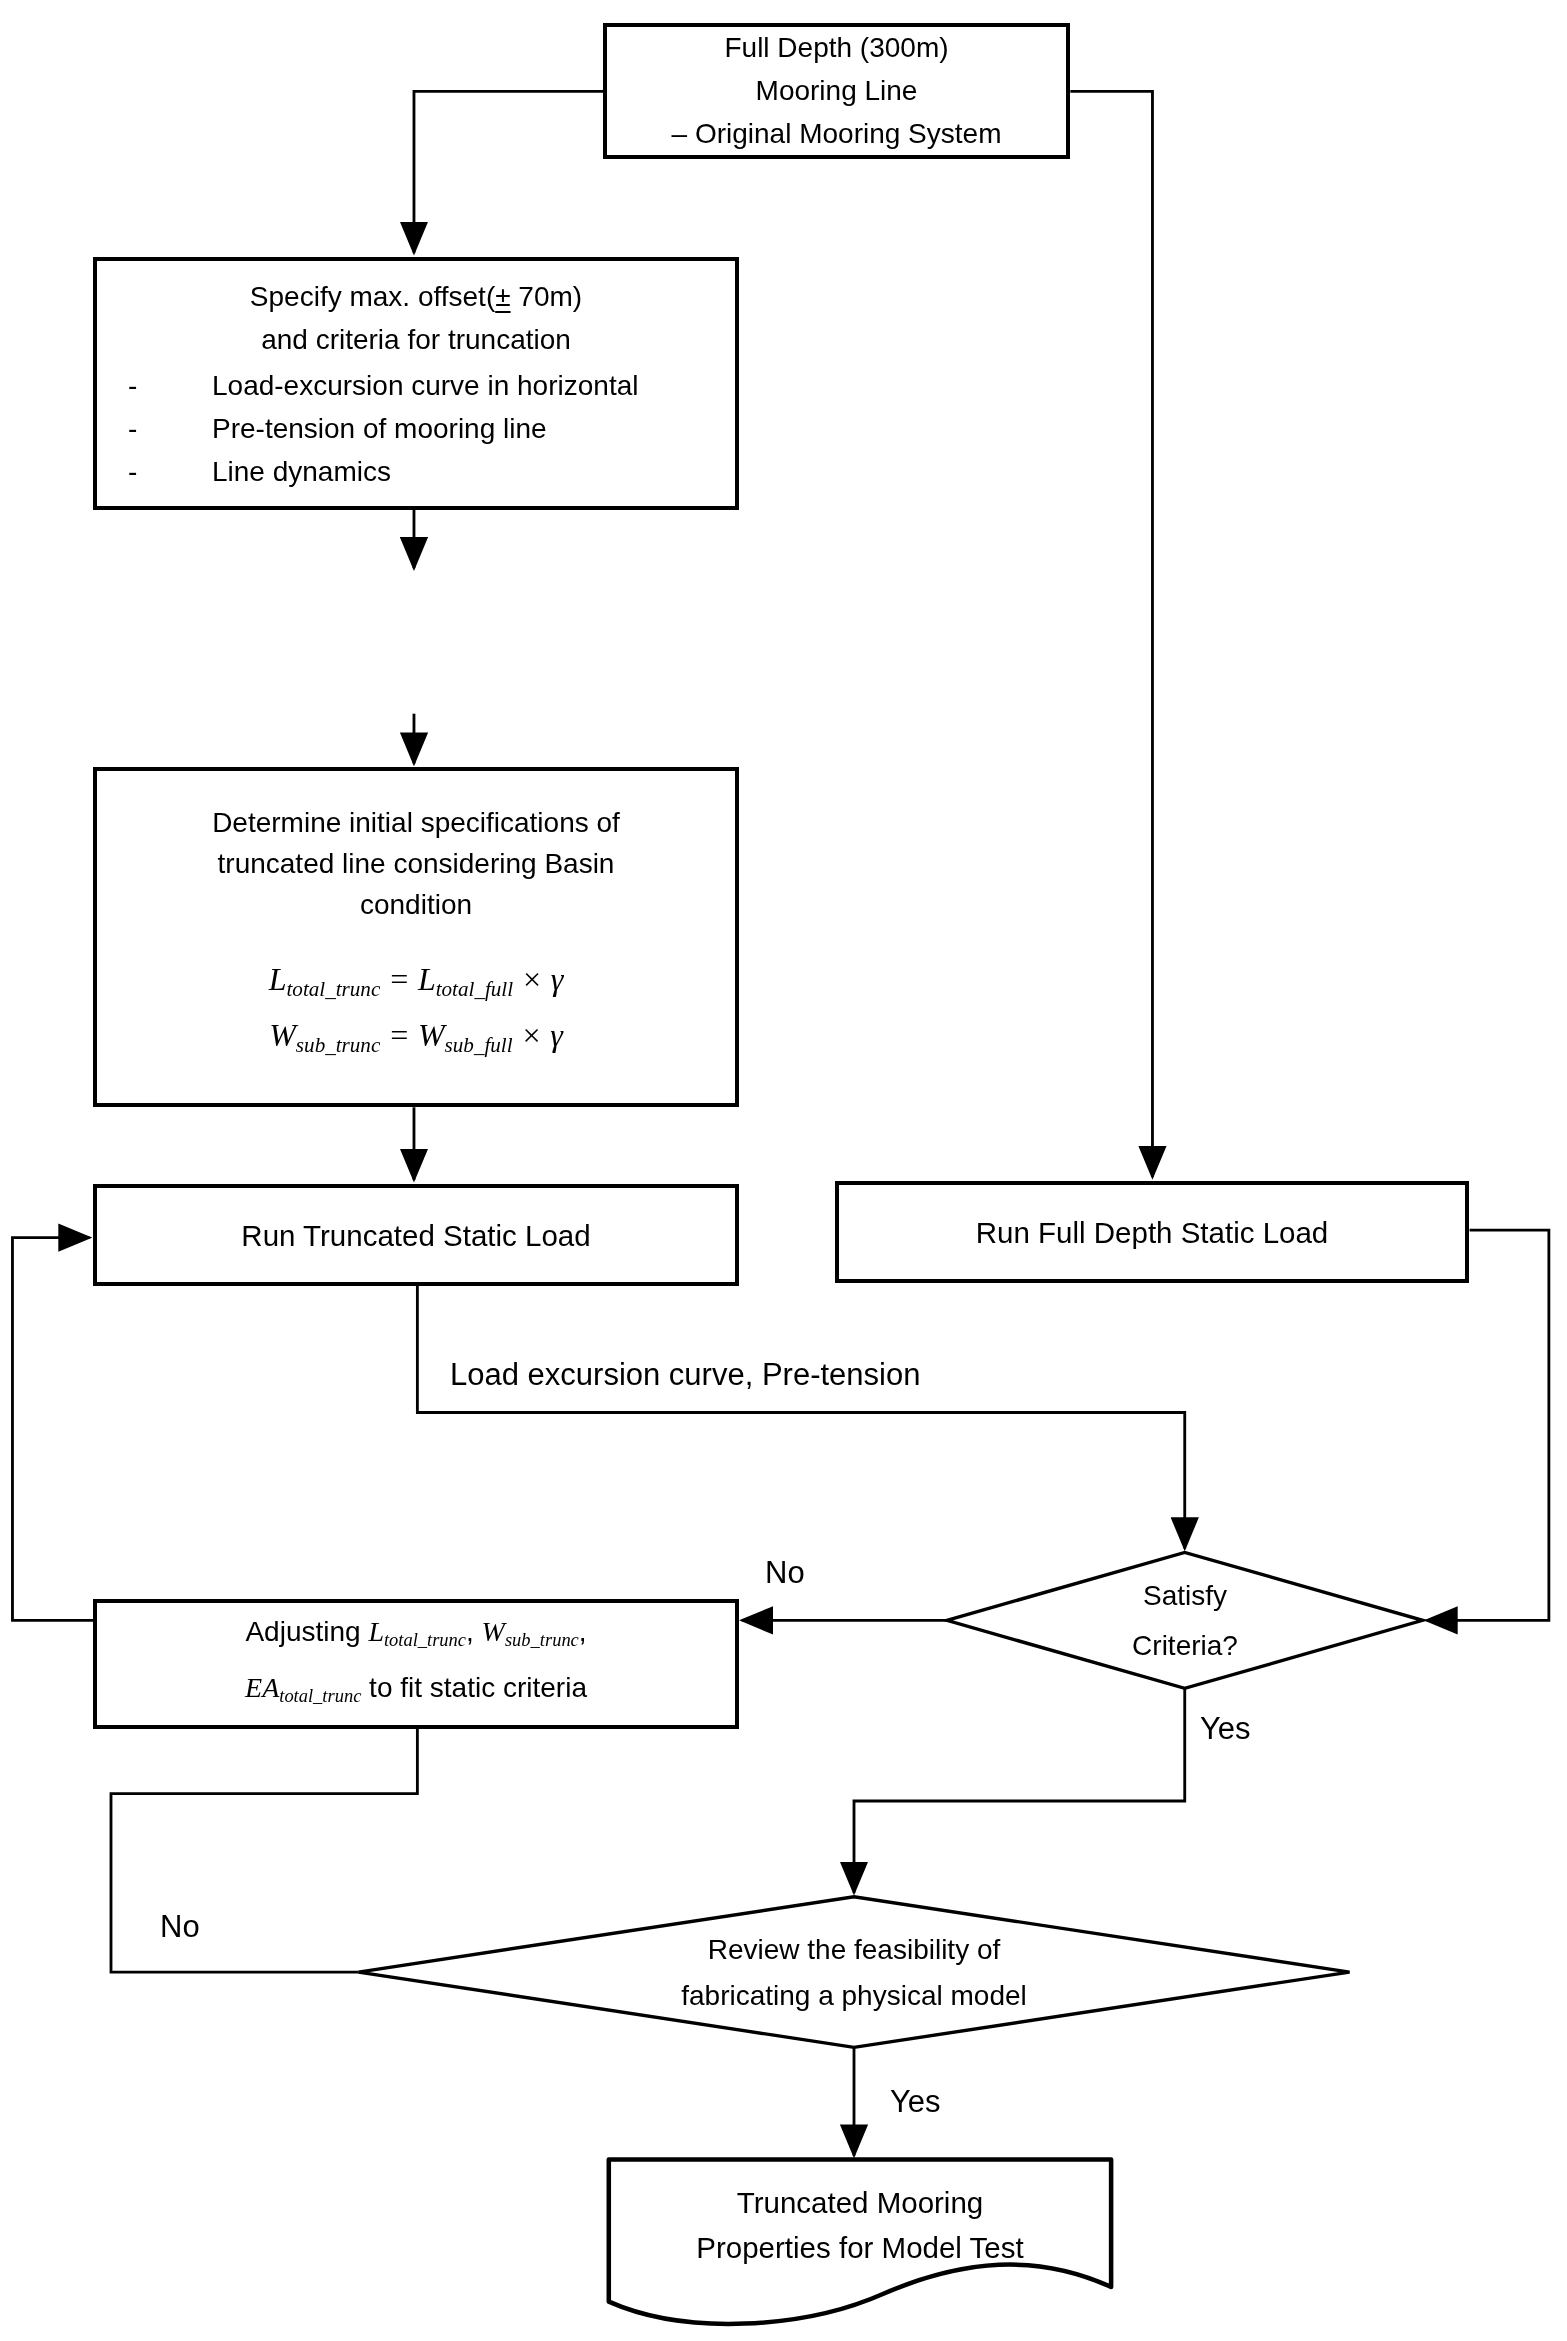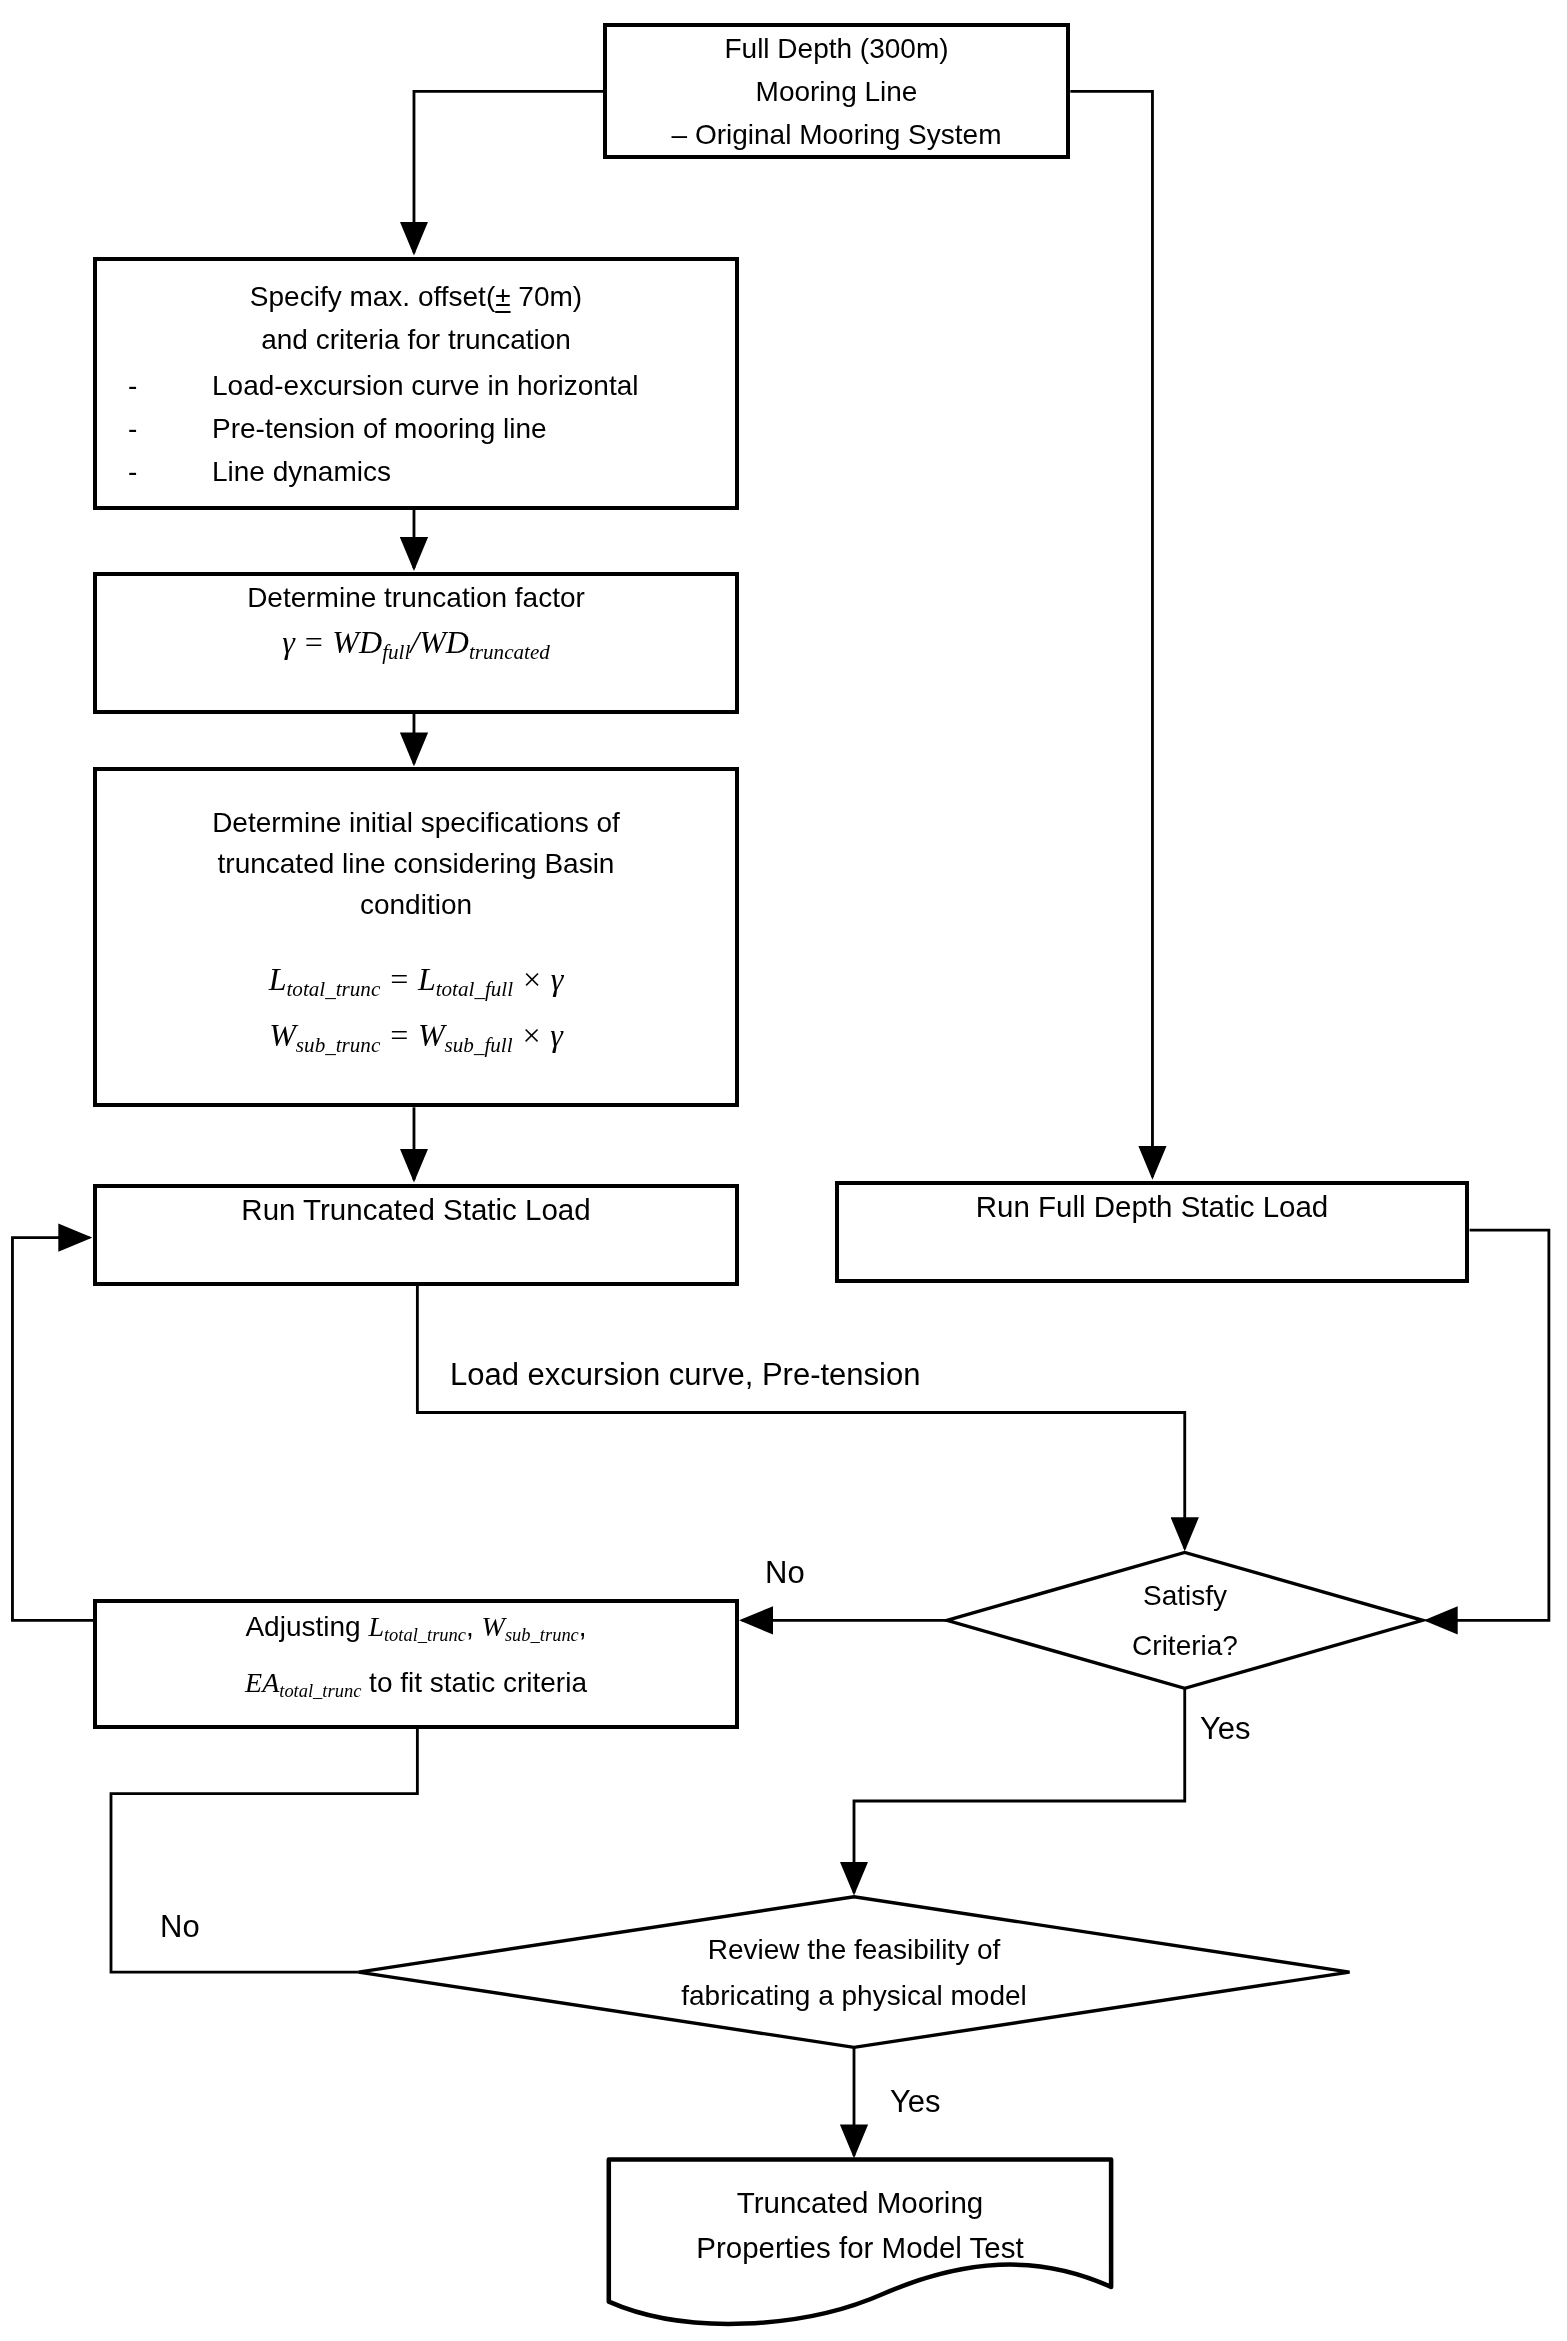--- a/index.html
+++ b/index.html
@@ -6,21 +6,21 @@
   .canvas{
     position:relative;width:1567px;height:2342px;background:#ffffff;
     font-family:"Liberation Sans",sans-serif;color:#000;overflow:hidden;
   }
   .wires{position:absolute;left:0;top:0;width:1567px;height:2342px;}
   .wire{fill:none;stroke:#000;stroke-width:5;marker-end:url(#arr);}
   .shape{fill:#ffffff;stroke:#000;stroke-width:6;}
   .docshape{fill:#ffffff;stroke:#000;stroke-width:8;stroke-linejoin:round;}
   .box{
     position:absolute;border:4px solid #000;background:#fff;box-sizing:border-box;
-    display:flex;flex-direction:column;align-items:center;justify-content:flex-start;
+    display:flex;flex-direction:column;align-items:center;justify-content:center;
     text-align:center;
   }
   .txt{font-size:28px;line-height:43px;white-space:nowrap;}
   .big{font-size:29.5px;}
   .overlay{
     position:absolute;display:flex;flex-direction:column;align-items:center;
     justify-content:center;text-align:center;background:transparent;
   }
   .math{font-family:"Liberation Serif",serif;font-style:italic;}
   .msub{font-family:"Liberation Serif",serif;font-style:italic;font-size:0.66em;vertical-align:-0.28em;}
@@ -83,24 +83,20 @@
         <span class="dashcell">-</span>
         <span>Pre-tension of mooring line</span>
       </div>
       <div class="bullet txt">
         <span class="dashcell">-</span>
         <span>Line dynamics</span>
       </div>
     </div>
   </div>
 
-  <div class="box" style="left:93px;top:572px;width:646px;height:142px;">
-    <div class="txt">Determine truncation factor</div>
-    <div class="eq"><span class="math">γ = WD</span><span class="msub">full</span><span class="math">/WD</span><span class="msub">truncated</span></div>
-  </div>
 
   <div class="box" style="left:93px;top:767px;width:646px;height:340px;justify-content:flex-start;padding-top:31px;">
     <div class="txt" style="line-height:41px;">Determine initial specifications of</div>
     <div class="txt" style="line-height:41px;">truncated line considering Basin</div>
     <div class="txt" style="line-height:41px;">condition</div>
     <div class="spacer"></div>
     <div class="eq"><span class="math">L</span><span class="msub">total_trunc</span><span class="math"> = L</span><span class="msub">total_full</span><span class="math"> × γ</span></div>
     <div class="eq"><span class="math">W</span><span class="msub">sub_trunc</span><span class="math"> = W</span><span class="msub">sub_full</span><span class="math"> × γ</span></div>
   </div>
 

